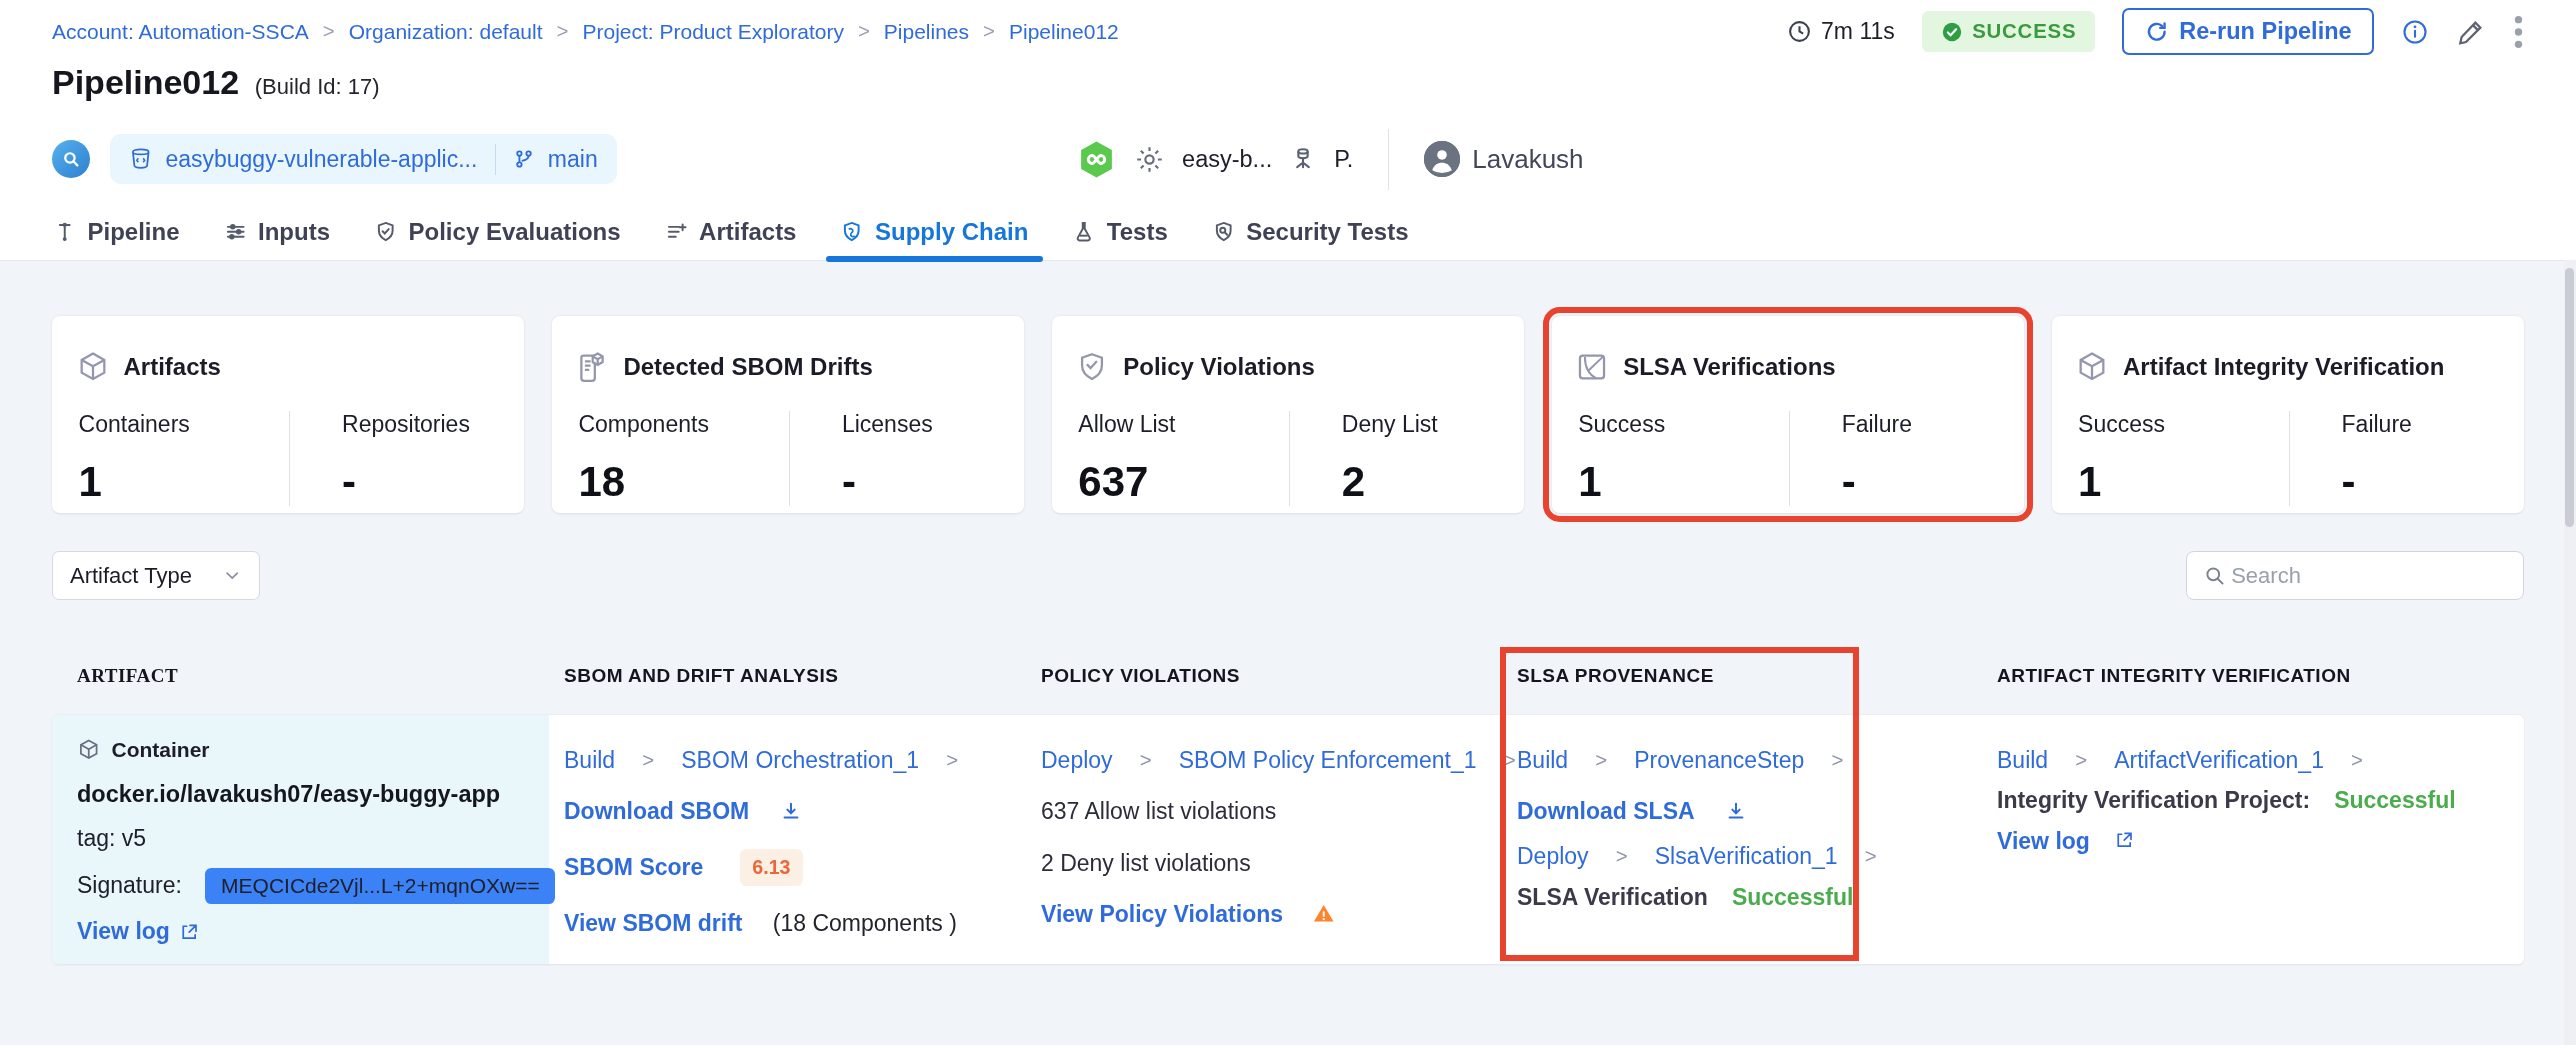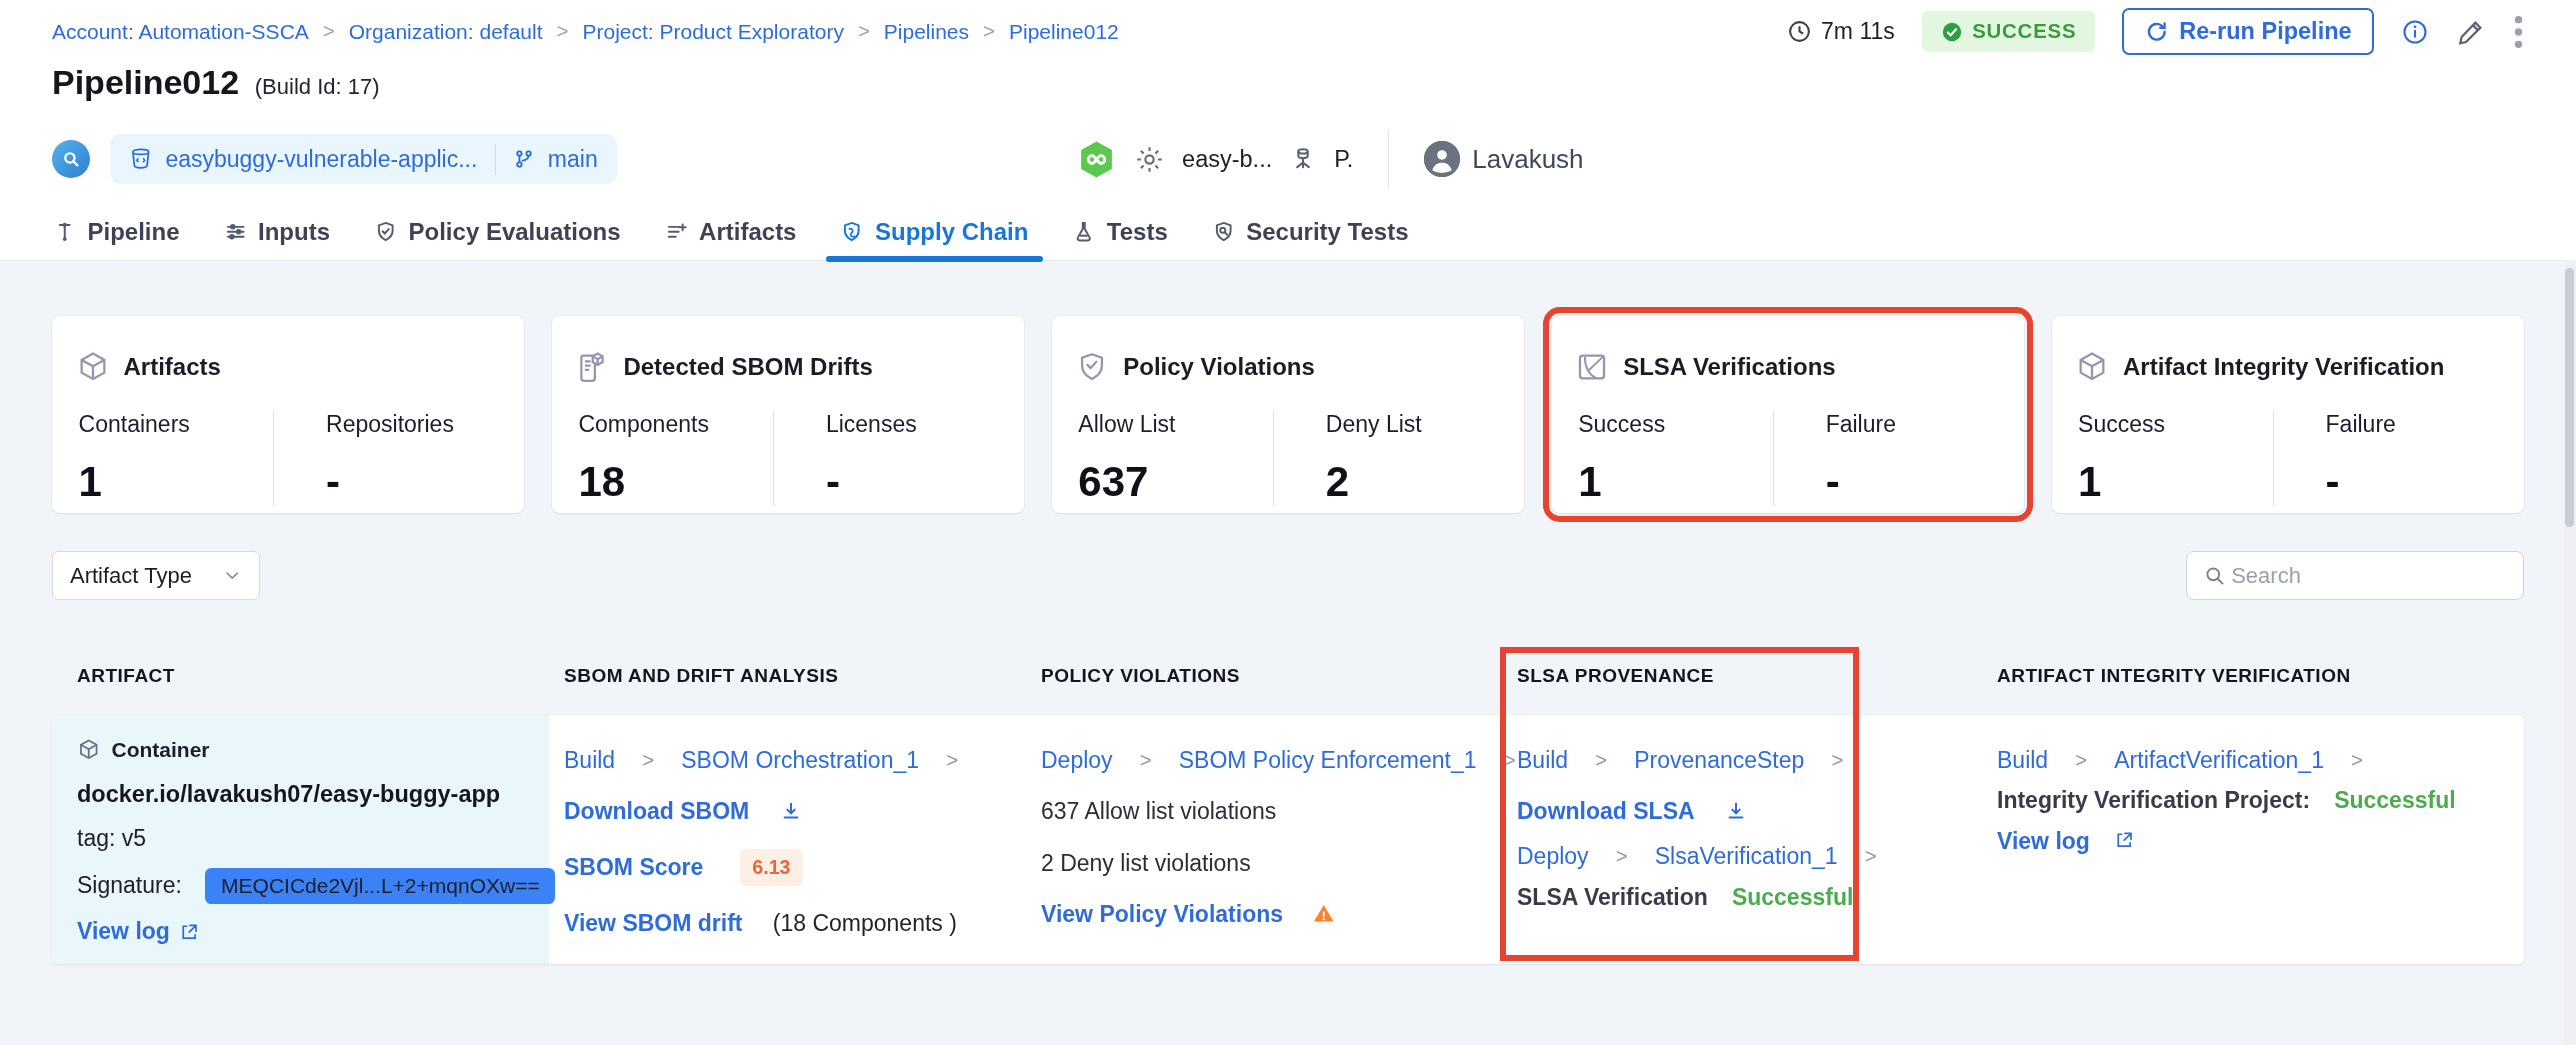--- a/index.html
+++ b/index.html
@@ -54,39 +54,39 @@
       background:#1676d9; border-radius:3.1px; }
 
   
   .content { padding:0 52px; }
   .cards-row { display:flex; gap:27.4px; padding-top:55px; }
   .card { flex:1; height:197px; background:#fff; border-radius:7.8px; box-shadow:0 0.8px 2.4px rgba(20,30,60,.10);
       padding:34px 0 0 23.5px; }
   .card.highlighted { outline:6.3px solid #e8432e; outline-offset:3.9px; }
   .card-title { display:flex; align-items:center; gap:14px; font-size:24px; font-weight:bold; color:#1c1c28; }
   .card-title svg { color:#9496ad; }
-  .stats { display:flex; margin-top:27px; }
+  .stats { display:flex; margin-top:27px;gap:16px; }
   .stat { flex:1; padding-left:52px; border-left:1.6px solid #dcdfe8; }
   .stat:first-child { flex:0 0 44%; border-left:none; padding-left:3.1px; }
   .stat-label { font-size:23px; color:#1d1d2b; }
   .stat-value { margin-top:20.4px; font-size:42px; font-weight:bold; color:#101018; }
 
   .filters-row { margin-top:38px; display:flex; justify-content:space-between; align-items:center; }
   .dropdown { width:208px; height:49px; background:#fff; border:1.6px solid #d6d9e0; border-radius:7px;
       display:flex; align-items:center; justify-content:space-between; padding:0 17px; cursor:pointer; }
   .dropdown-label { font-size:22px; color:#1c1c28; }
   .search-box { width:338px; height:49px; background:#fff; border:1.6px solid #d0d4dc; border-radius:7.8px;
       display:flex; align-items:center; gap:5px; padding:0 15.7px; }
   .search-box input { border:none; outline:none; flex:1; font-size:22px; color:#1d1d2b; background:transparent;
       font-family:inherit; }
   .search-box input::placeholder { color:#9aa0ab; }
 
   .table-head { margin-top:64px; display:grid; grid-template-columns:512px 477px 476px 480px auto;
       font-size:19px; font-weight:bold; color:#15151f; letter-spacing:0.5px; line-height:23.5px; }
-  .table-head .th:first-child { padding-left:25px; }
+  .table-head .th:first-child { padding-left:25px;font-family:Liberation Serif, serif; }
 
   .row-card { margin-top:27px; height:249px; background:#fff; border-radius:6.3px;
       box-shadow:0 0.8px 2.4px rgba(20,30,60,.08); display:grid; grid-template-columns:512px 477px 476px 480px auto; }
   .artifact-cell { width:497px; height:100%; background:#e9f7fa; border-radius:6.3px 0 0 6.3px; padding:23.5px 0 0 25px; }
   .cell { padding-top:31px; font-size:23px; }
   .line { display:flex; align-items:center; gap:24px; line-height:28px; white-space:nowrap; }
   .line + .line { margin-top:23.5px; }
   .blue-link { color:#2f6bd9; cursor:pointer; }
   .bold-link { color:#2f6bd9; font-weight:600; cursor:pointer; }
   .chev { color:#8f93a8; font-size:20.4px; padding:0 3.1px; }

